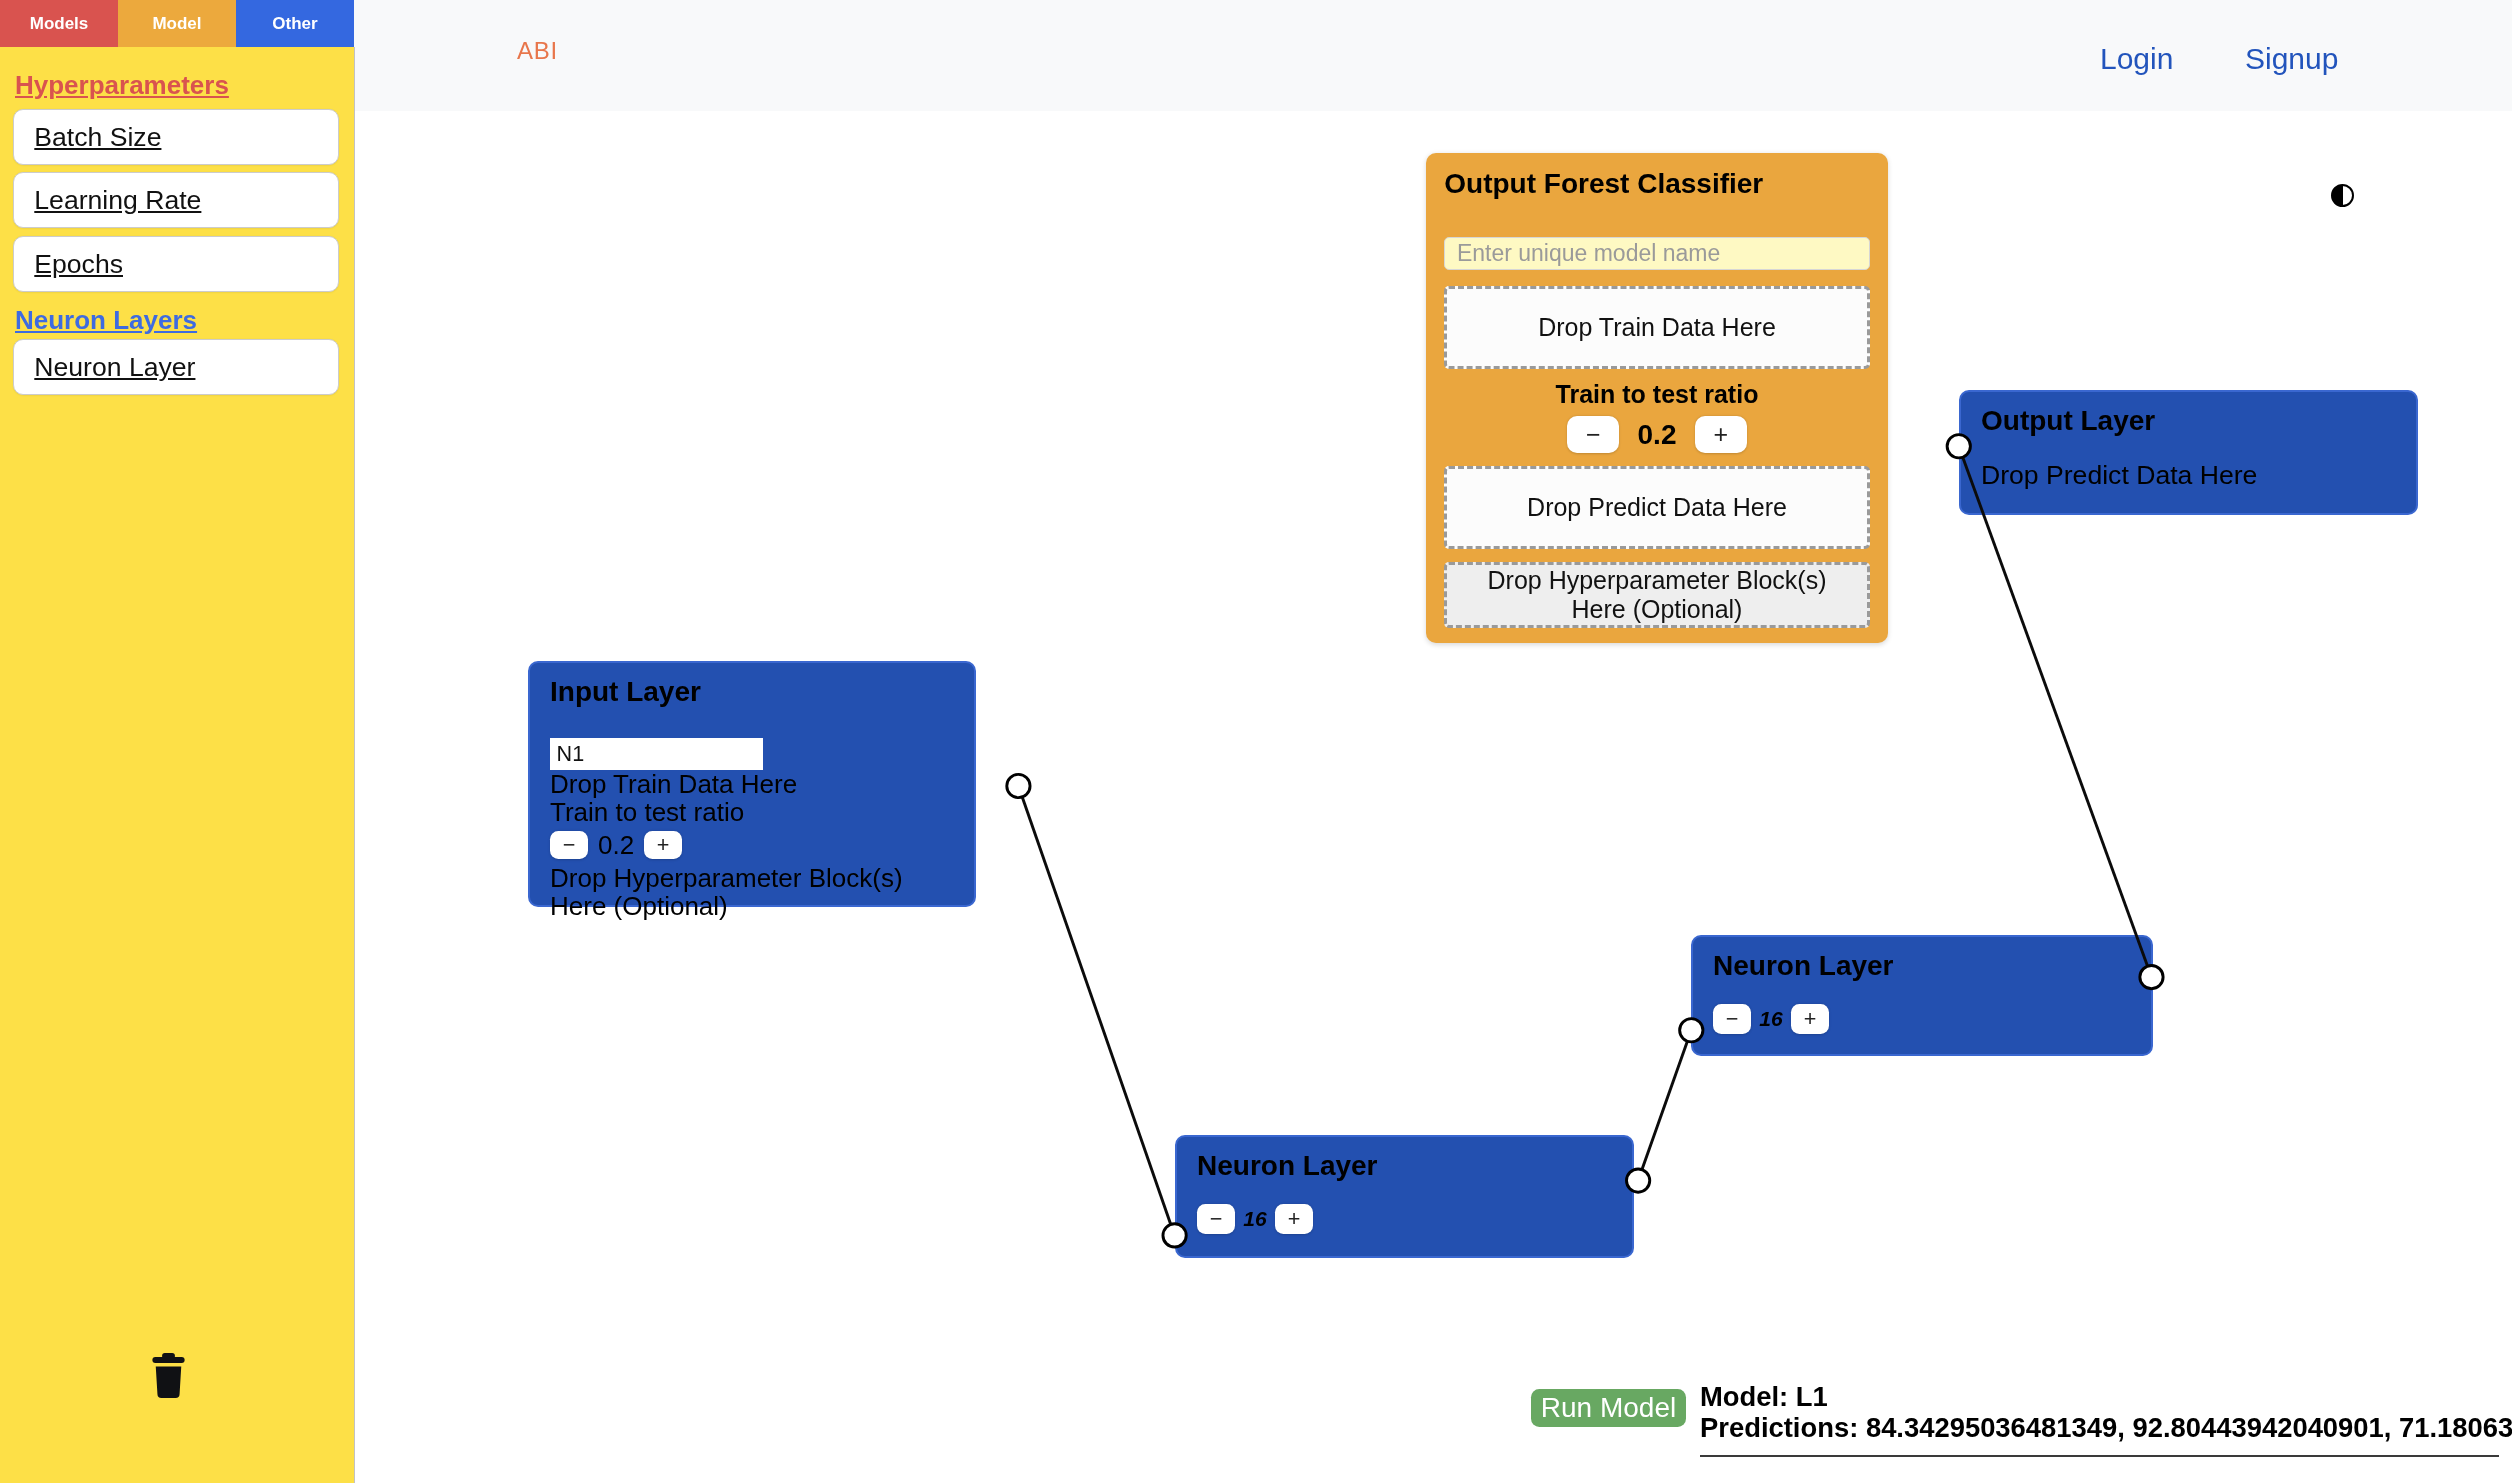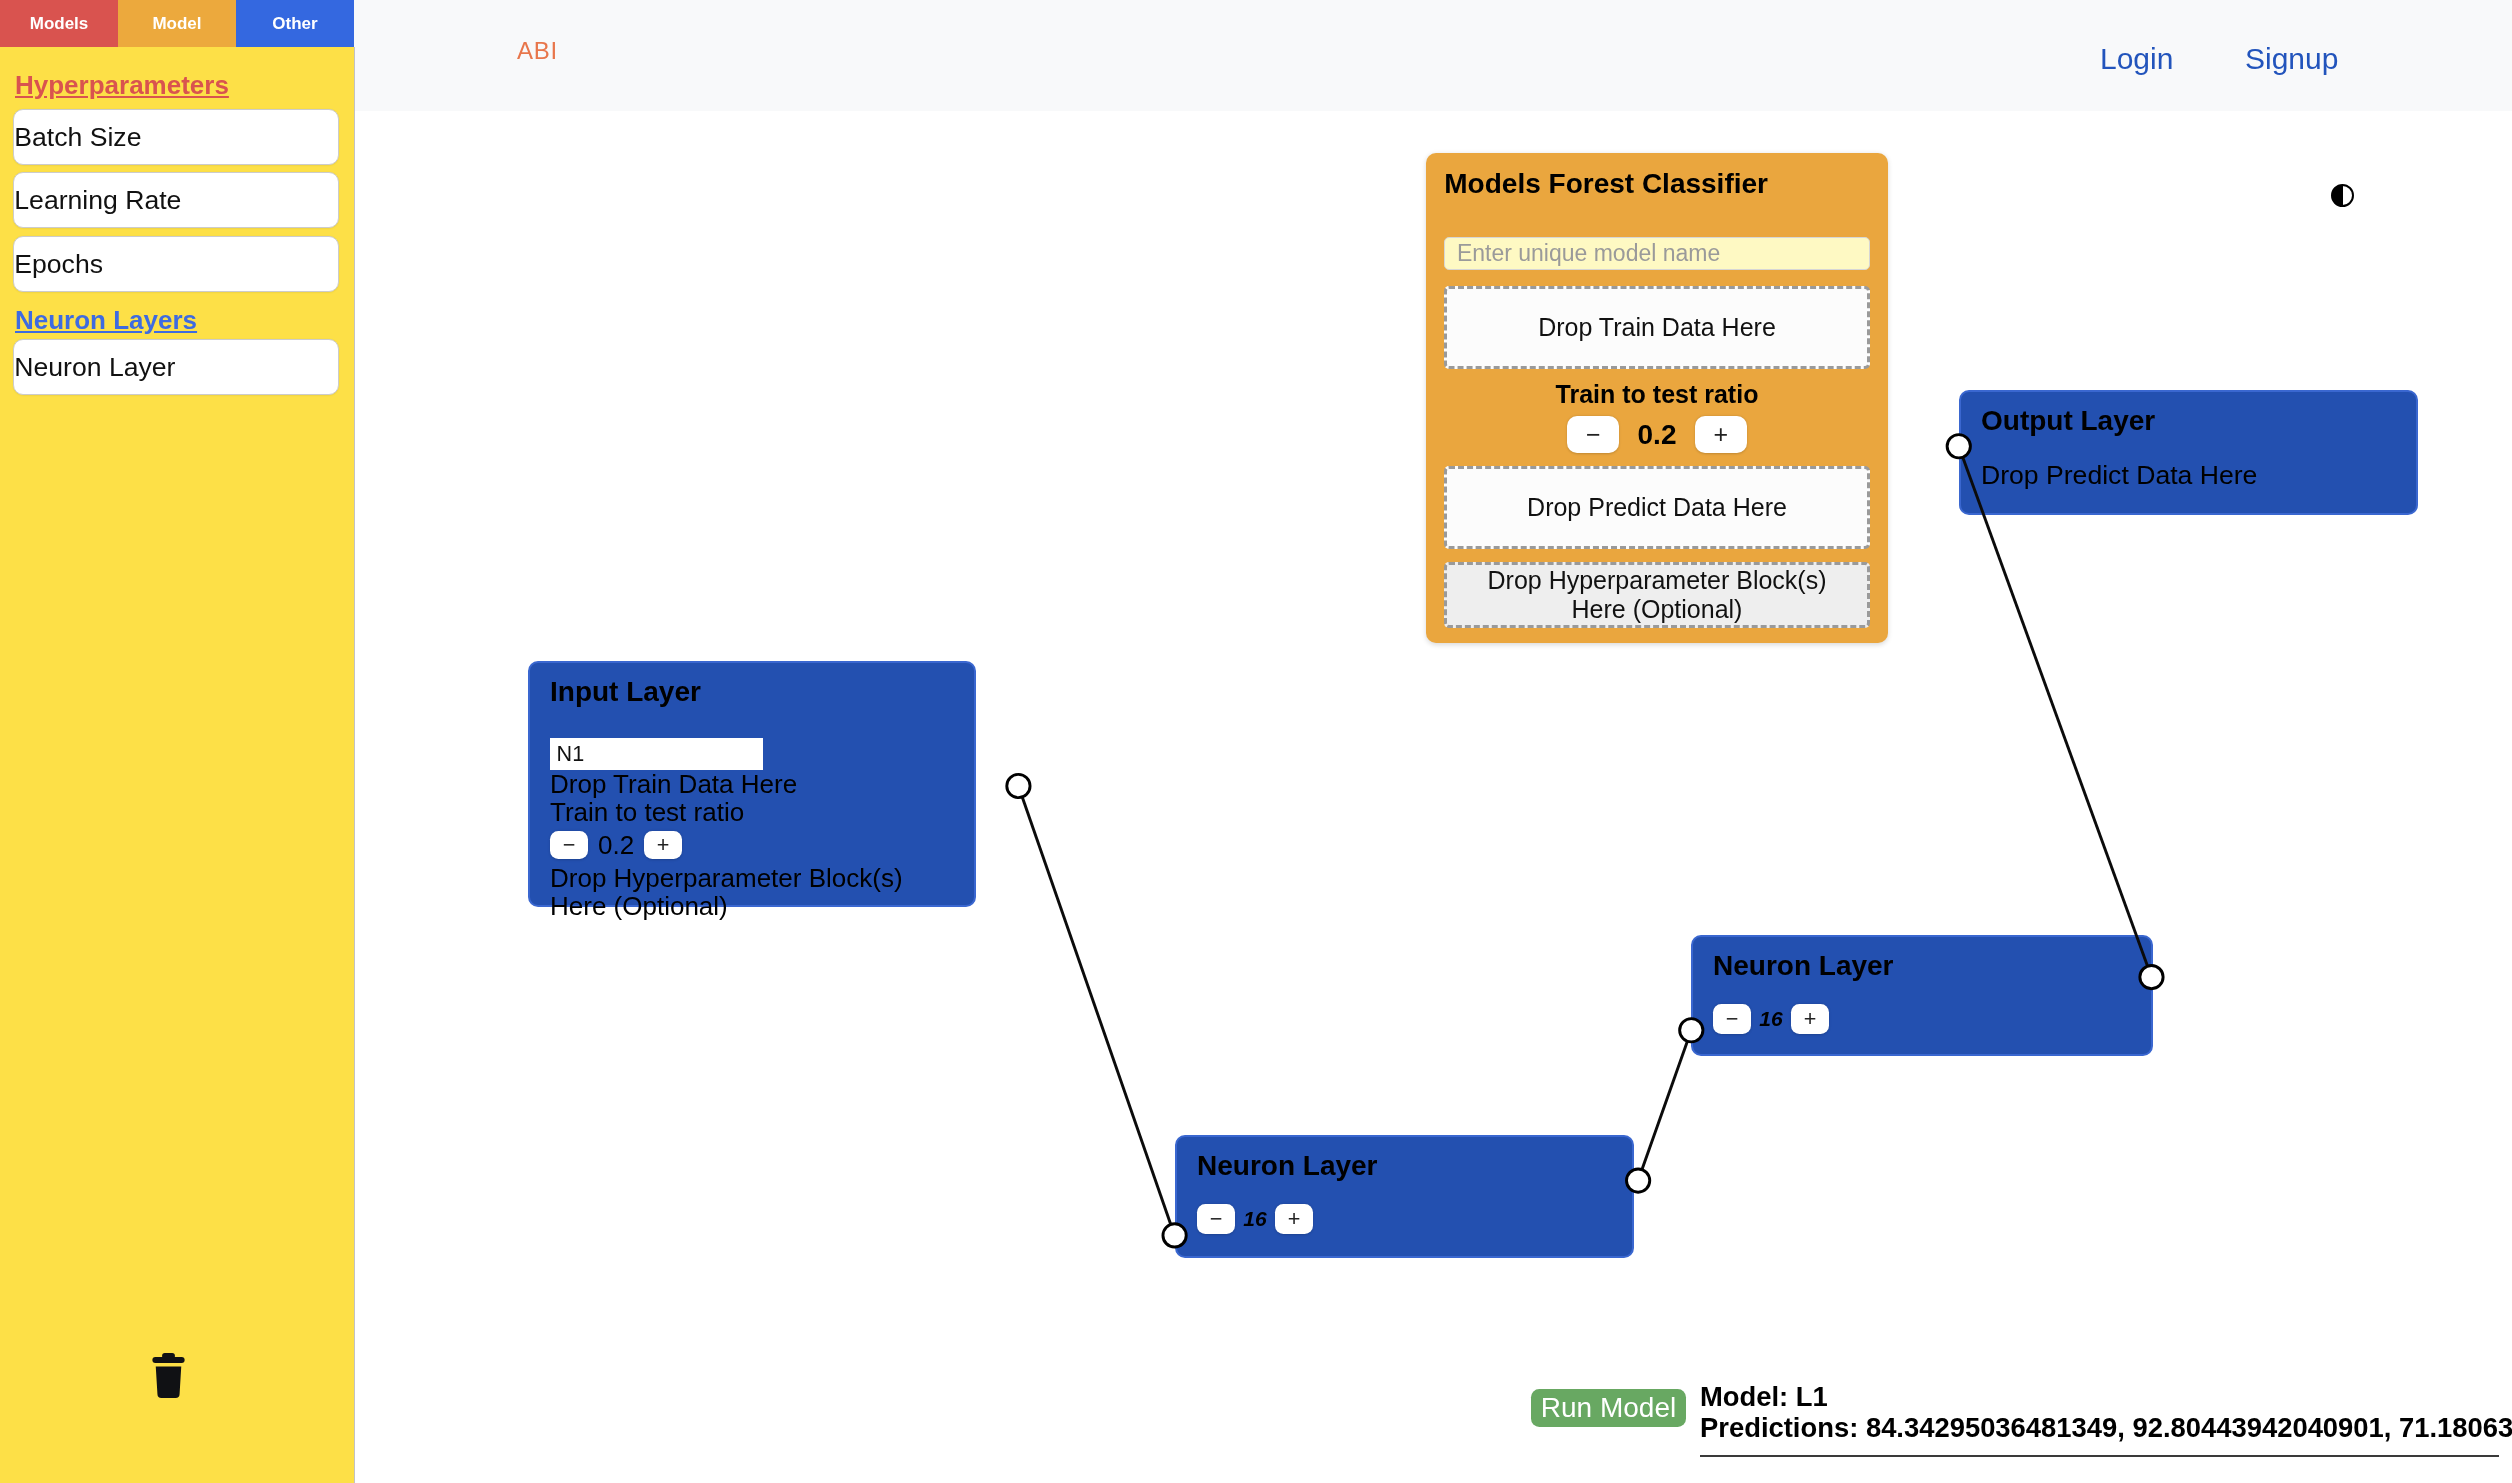--- a/index.html
+++ b/index.html
@@ -43,23 +43,24 @@
   }
   .side-heading {
     position: absolute; left: 15px; font-size: 26px; font-weight: bold;
     text-decoration: underline; cursor: pointer;
   }
   .side-heading.hyper  { top: 23px;  color: #d9534f; }
   .side-heading.layers { top: 258px; color: #3e6be0; }
   .side-card {
     position: absolute; left: 13.3px; width: 326px; height: 56px;
     background: #ffffff; border: 0.8px solid #cccccc; border-radius: 10px;
-    display: flex; align-items: center; 
+    display: flex; align-items: center; padding-left: 20px;
     font-size: 26.6px; color: #111; cursor: grab;
     box-shadow: 0 0.8px 1.7px rgba(0,0,0,0.06);
+    text-decoration: underline;
   }
   .card-1 { top: 62px; }
   .card-2 { top: 125px; }
   .card-3 { top: 189px; }
   .card-4 { top: 292px; }
 
   .trash-btn {
     position: absolute; left: 146px; top: 1303px; width: 45px; height: 52px;
     background: transparent; border: none; cursor: pointer;
   }
@@ -183,21 +184,21 @@
           <rect x="3.4" y="3.4" width="17.2" height="3.2" rx="1.6" fill="#101114"></rect>
           <path d="M5.2 8.4 L18.8 8.4 L17.9 23.2 Q17.8 25.2 15.8 25.2 L8.2 25.2 Q6.2 25.2 6.1 23.2 Z" fill="#101114"></path>
         </svg>
       </span>
     </button>
   </div>
 
   <div class="theme-toggle"></div>
 
   <div class="node node-orange rf-node">
-    <div class="node-title">Models Forest Classifier</div>
+    <div class="node-title">Output Forest Classifier</div>
     <input class="rf-name-input" type="text" placeholder="Enter unique model name" style="">
     <div class="dropzone rf-drop-train">Drop Train Data Here</div>
     <div class="rf-ratio-label">Train to test ratio</div>
     <div class="stepper-row">
       <button class="stepper-btn">−</button>
       <span class="rf-ratio-value">0.2</span>
       <button class="stepper-btn">+</button>
     </div>
     <div class="dropzone rf-drop-predict">Drop Predict Data Here</div>
     <div class="dropzone rf-drop-hyper">Drop Hyperparameter Block(s) Here (Optional)</div>

